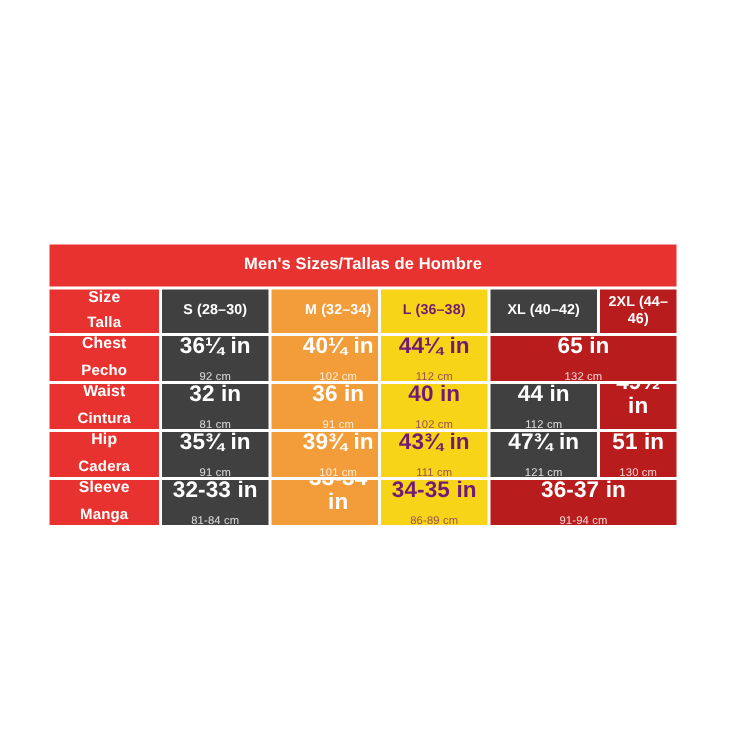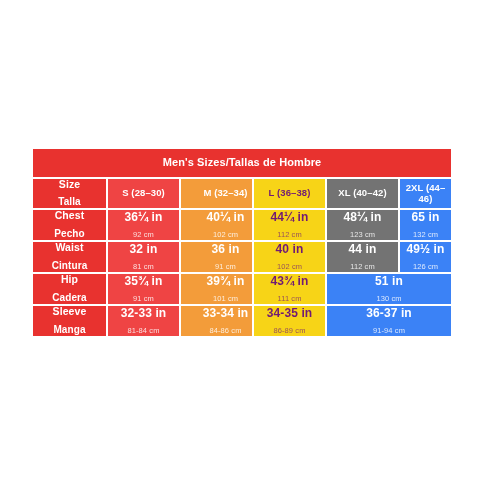--- a/index.html
+++ b/index.html
@@ -10,21 +10,21 @@
   body {
     width: 500px;
     height: 500px;
     font-family: "Liberation Sans", sans-serif;
     -webkit-font-smoothing: antialiased;
   }
 
   #chart-wrap {
     position: absolute;
     left: 33px;
-    top: 149px;
+    top: 163px;
     width: 418px;
   }
 
   
   .title-banner {
     background: #e8322f;
     color: #ffffff;
     font-size: 11px;
     font-weight: bold;
     text-align: center;
@@ -62,25 +62,25 @@
   .col-l     { flex: 0 0 71px; }
   .col-xl    { flex: 0 0 71px; }
   .col-xxl   { flex: 1 1 auto; }
 
   
   .row-head .cell { height: 29px; }
   .row-data .cell { height: 30px; }
 
   
   .c-label { background: #e8322f; }
-  .c-s     { background: #ef4444; align-items: center; }
+  .c-s     { background: #404040; align-items: center; }
   .c-m     { background: #f39c3a; padding-left: 20px; }
   .c-l     { background: #f7d417; }
-  .c-xl    { background: #737373; }
-  .c-xxl   { background: #3b82f6; }
+  .c-xl    { background: #404040; }
+  .c-xxl   { background: #b91c1c; }
 
   
   .c-l, .c-l .val, .c-l .sub, .c-l .size-head {
     color: #701a75;
   }
 
   
   .size-head {
     font-size: 9.5px;
     font-weight: bold;
@@ -91,21 +91,21 @@
     font-weight: bold;
     letter-spacing: 0.1px;
   }
   .lbl-es {
     font-size: 10px;
     font-weight: bold;
     margin-top: 7px;
     letter-spacing: 0.1px;
   }
   .val {
-    font-size: 12px;
+    font-size: 15px;
     font-weight: bold;
     letter-spacing: 0.1px;
   }
   .sub {
     font-size: 7.5px;
     font-weight: normal;
     margin-top: 7px;
     opacity: 0.82;
     letter-spacing: 0.1px;
   }
@@ -150,24 +150,20 @@
       <span class="sub">92 cm</span>
     </div>
     <div class="cell col-m c-m">
       <span class="val">40¼ in</span>
       <span class="sub">102 cm</span>
     </div>
     <div class="cell col-l c-l">
       <span class="val">44¼ in</span>
       <span class="sub">112 cm</span>
     </div>
-    <div class="cell col-xl c-xl">
-      <span class="val">48¼ in</span>
-      <span class="sub">123 cm</span>
-    </div>
     <div class="cell col-xxl c-xxl">
       <span class="val">65 in</span>
       <span class="sub">132 cm</span>
     </div>
   </div>
 
   <div class="grid-row row-data">
     <div class="cell col-label c-label">
       <span class="lbl-en">Waist</span>
       <span class="lbl-es">Cintura</span>
@@ -204,20 +200,24 @@
       <span class="sub">91 cm</span>
     </div>
     <div class="cell col-m c-m">
       <span class="val">39¾ in</span>
       <span class="sub">101 cm</span>
     </div>
     <div class="cell col-l c-l">
       <span class="val">43¾ in</span>
       <span class="sub">111 cm</span>
     </div>
+    <div class="cell col-xl c-xl">
+      <span class="val">47¾ in</span>
+      <span class="sub">121 cm</span>
+    </div>
     <div class="cell col-xxl c-xxl">
       <span class="val">51 in</span>
       <span class="sub">130 cm</span>
     </div>
   </div>
 
   <div class="grid-row row-data">
     <div class="cell col-label c-label">
       <span class="lbl-en">Sleeve</span>
       <span class="lbl-es">Manga</span>

